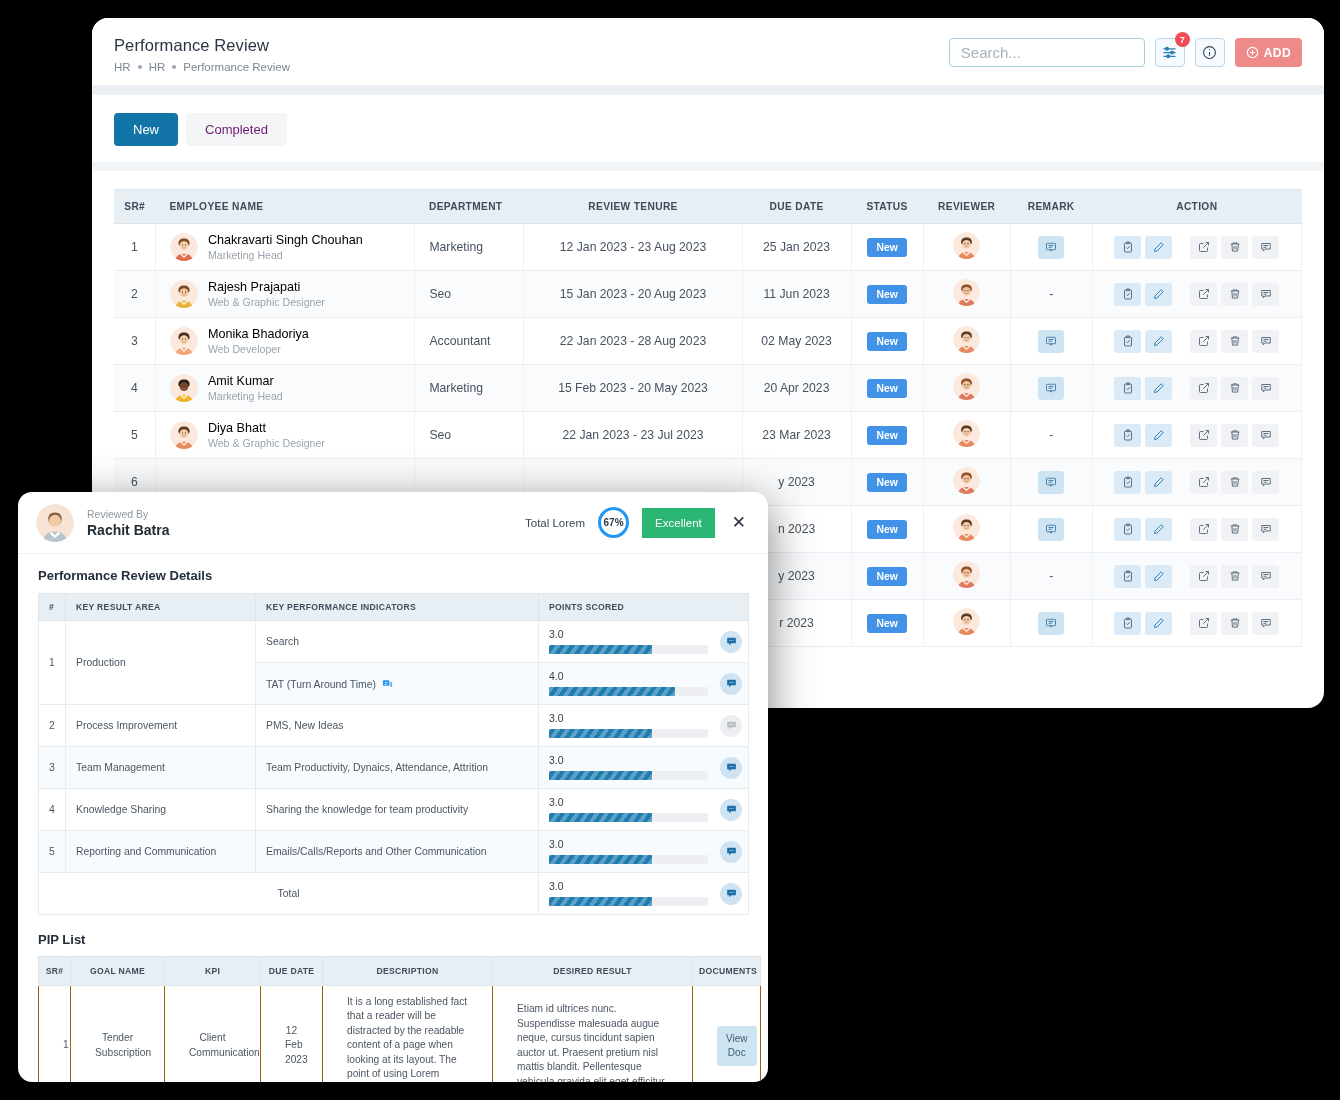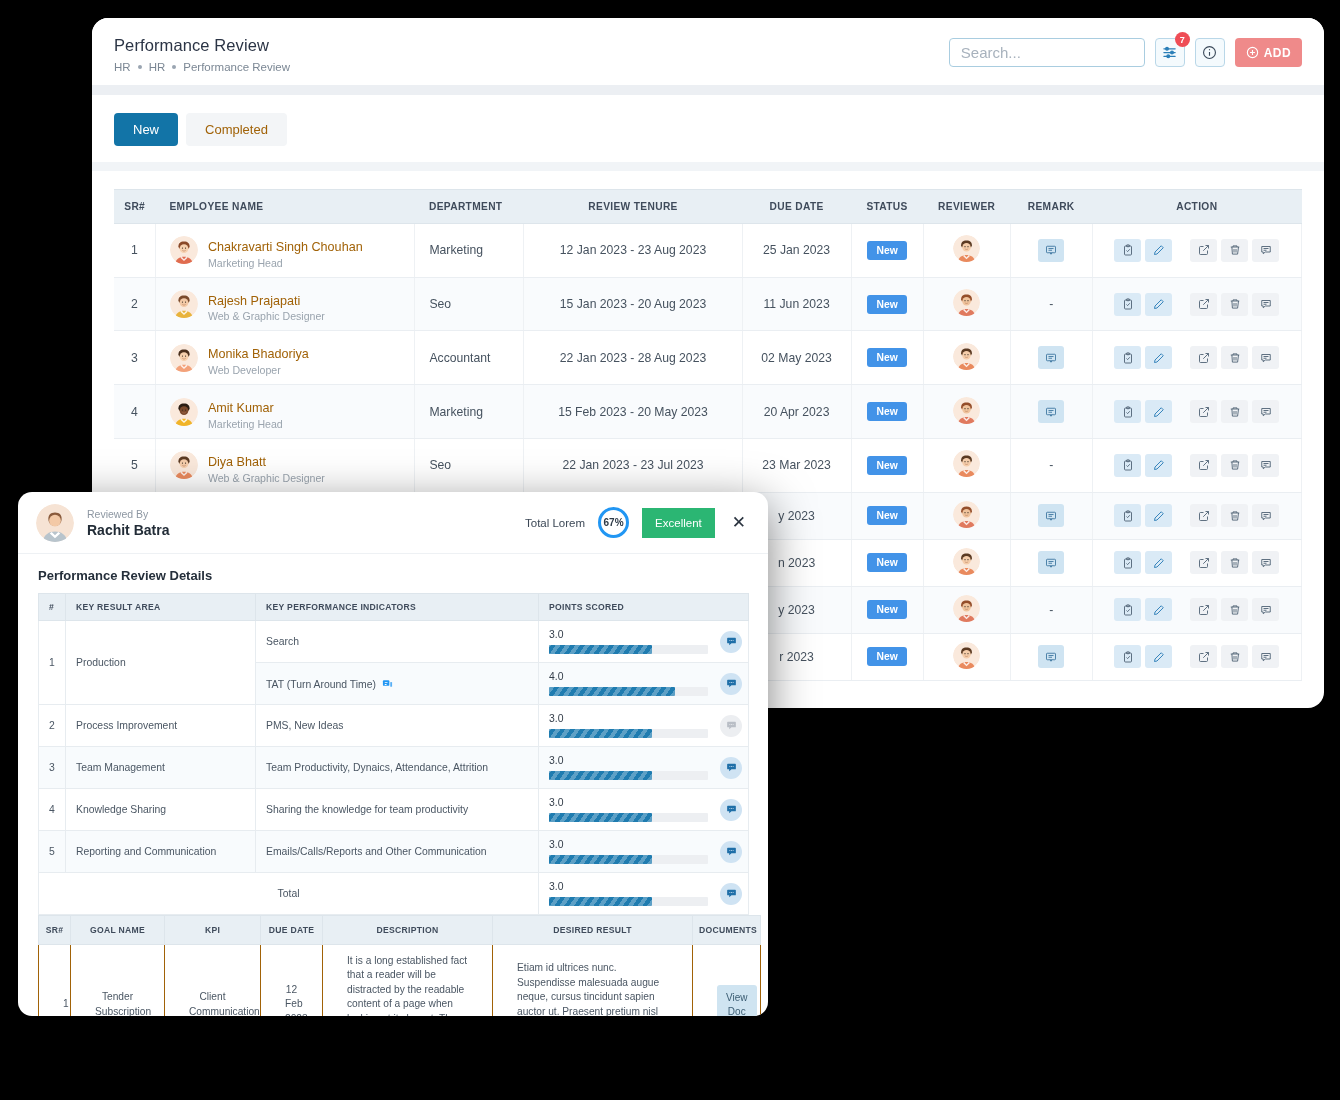--- a/index.html
+++ b/index.html
@@ -58,21 +58,21 @@
     font-family: "Liberation Sans", sans-serif; letter-spacing:.4px;
   }
 
   .strip { height: 10px; background: #eceff3; }
   .tabs-row { padding: 18px 22px 16px 22px; display: flex; gap: 8px; background:#fff;}
   .tab {
     padding: 9px 19px; border-radius: 4px; font-size: 13px; cursor: pointer;
     font-family:"Liberation Sans", sans-serif;
   }
   .tab.active { background: #1274a7; color: #fff; }
-  .tab.inactive { background: #f3f5f7; color: #a16207; }
+  .tab.inactive { background: #f3f5f7; color: #701a75; }
   .strip2 { height: 9px; background: #f1f4f7; }
 
   .body-area { padding: 18px 22px 0 22px; background:#fff; }
   .emp-search-wrap { display: flex; justify-content: flex-end; margin-bottom: 18px; }
   .emp-search {
     width: 281px; height: 34px; border: 1px solid #e4e8ed; border-radius: 5px;
     padding: 0 13px; display: flex; align-items: center; background:#fff;
   }
   .emp-search input {
     border: none; outline: none; width: 100%; font-size: 12.5px;
@@ -89,21 +89,21 @@
   }
   .main-table th.left { text-align: left; padding-left: 14px; }
   .main-table td {
     font-size: 12.2px; color: #46525f; padding: 8px; text-align: center;
     border-bottom: 1px solid #eaeef2; border-right: 1px solid #eef1f4;
     height: 47px; background:#fff;
   }
   .main-table tr:nth-child(even) td { background: #f9fbfd; }
   .main-table td.name-cell { text-align: left; padding-left: 14px; }
   .emp { display: flex; align-items: center; gap: 10px; }
-  .emp-name { font-size: 12.6px; color: #a16207; line-height: 1.25; margin-top: 8px; }
+  .emp-name { font-size: 12.6px; color: #000000; line-height: 1.25; }
   .emp-role { font-size: 10.6px; color: #9aa4ae; margin-top: 1px; }
   .status-pill {
     display: inline-block; background: #4293e8; color: #fff; font-size: 10.3px;
     padding: 4px 9px; border-radius: 3px; font-weight: bold;
   }
   .avatar {
     width: 28px; height: 28px; border-radius: 50%; flex: none;
     display:inline-block; position:relative; overflow:hidden;
   }
   .avatar.sm { width: 27px; height: 27px; }
@@ -115,21 +115,21 @@
   .act-btn {
     width: 27px; height: 23px; border-radius: 3px; display: inline-flex;
     align-items: center; justify-content: center; cursor: pointer;
   }
   .act-btn.blue { background: #daeaf6; }
   .act-btn.gray { background: #f0f2f5; margin-left:0; }
   .act-gap { width: 10px; }
 
   
   .modal {
-    position: absolute; left: 18px; top: 492px; width: 750px; height: 524px;
+    position: absolute; left: 18px; top: 492px; width: 750px; height: 590px;
     background: #ffffff; border-radius: 14px;
     box-shadow: 0 12px 46px rgba(0,0,0,0.5);
     overflow: hidden;
   }
   .modal-head {
     height: 62px; padding: 0 18px; display: flex; align-items: center;
     justify-content: space-between; border-bottom: 1px solid #eef1f4;
   }
   .rev-left { display: flex; align-items: center; gap: 13px; }
   .rev-av { width: 38px; height: 38px; border-radius: 50%; overflow:hidden; position:relative;}
@@ -1145,20 +1145,21 @@
       <circle cx="8.5" cy="10" r="1.1" fill="#cfe3f3"></circle>
                     <circle cx="12" cy="10" r="1.1" fill="#cfe3f3"></circle>
                     <circle cx="15.5" cy="10" r="1.1" fill="#cfe3f3"></circle>
                   </svg>
                 </span>
               </td>
             </tr>
           </tbody>
       </table>
 
+      <div class="pip-title">PIP List</div>
 
       <table class="pip">
         <colgroup>
           <col style="width:32px">
             <col style="width:94px">
             <col style="width:96px">
             <col style="width:62px">
           <col style="width:170px">
             <col style="width:200px">
             <col style="width:68px">

